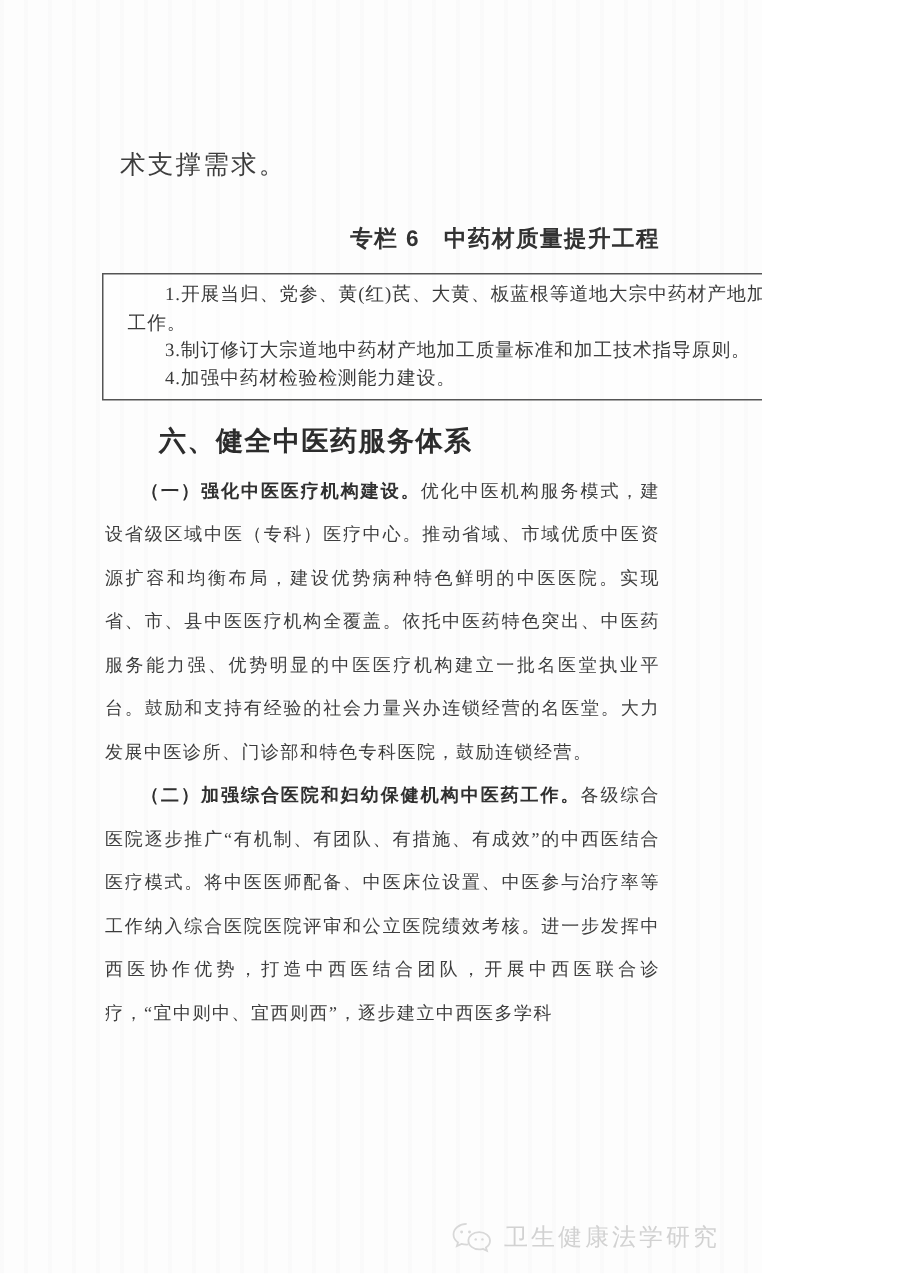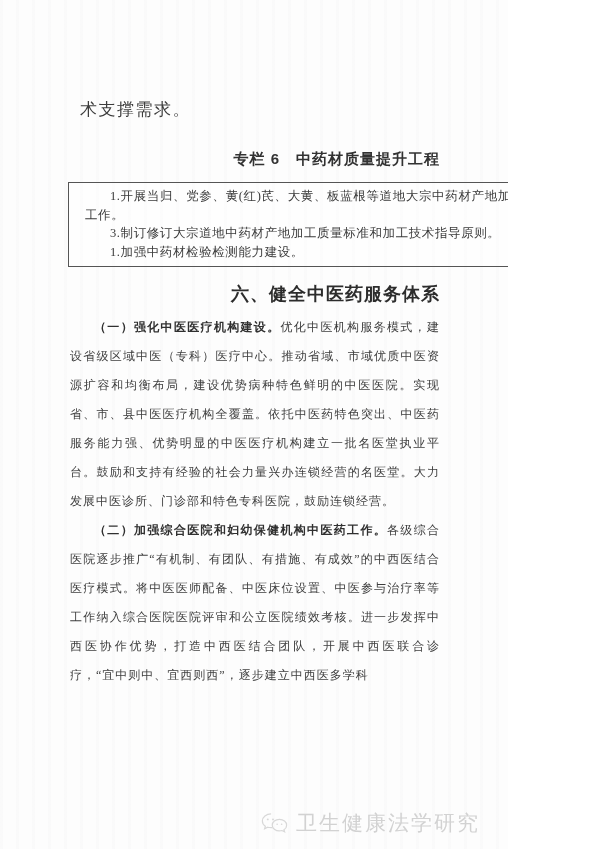--- a/index.html
+++ b/index.html
@@ -59,21 +59,20 @@
     color: #3a3a3a;
   }
   .section-heading {
     margin-top: 15px;
     font-family: "Liberation Sans", "DejaVu Sans", sans-serif;
     font-weight: 700;
     font-size: 18px;
     color: #2c2c2c;
     letter-spacing: 1px;
     text-indent: 2em;
-    text-align: right;
   }
   .paragraph {
     margin-top: 7px;
     font-size: 12px;
     line-height: 29px;
     letter-spacing: 1px;
     text-indent: 2em;
     text-align: justify;
     color: #3d3d3d;
   }
@@ -86,21 +85,21 @@
   }
   .watermark {
     position: absolute;
     right: 28px;
     bottom: 12px;
     display: flex;
     align-items: center;
     gap: 8px;
     color: #d2d2d2;
     font-family: "Liberation Sans", "DejaVu Sans", sans-serif;
-    font-size: 21px;
+    font-size: 16px;
     letter-spacing: 2px;
     user-select: none;
   }
   .watermark svg {
     display: block;
     opacity: 0.85;
   }
 </style>
 </head>
 <body>
@@ -108,21 +107,21 @@
 <div class="page">
   <div class="content">
 
     <div class="intro-line">术支撑需求。</div>
 
     <div class="box-title">专栏 6　中药材质量提升工程</div>
 
     <div class="column-box">
       <div class="box-item">1.开展当归、党参、黄(红)芪、大黄、板蓝根等道地大宗中药材产地加工工作。</div>
       <div class="box-item">3.制订修订大宗道地中药材产地加工质量标准和加工技术指导原则。</div>
-      <div class="box-item">1.加强中药材检验检测能力建设。</div>
+      <div class="box-item">4.加强中药材检验检测能力建设。</div>
     </div>
 
     <div class="section-heading">六、健全中医药服务体系</div>
 
     <div class="paragraph">
       <span class="para-lead">（一）强化中医医疗机构建设。</span><span>优化中医机构服务模式，建设省级区域中医（专科）医疗中心。推动省域、市域优质中医资源扩容和均衡布局，建设优势病种特色鲜明的中医医院。实现省、市、县中医医疗机构全覆盖。依托中医药特色突出、中医药服务能力强、优势明显的中医医疗机构建立一批名医堂执业平台。鼓励和支持有经验的社会力量兴办连锁经营的名医堂。大力发展中医诊所、门诊部和特色专科医院，鼓励连锁经营。</span>
     </div>
 
     <div class="paragraph">
       <span class="para-lead">（二）加强综合医院和妇幼保健机构中医药工作。</span><span>各级综合医院逐步推广“有机制、有团队、有措施、有成效”的中西医结合医疗模式。将中医医师配备、中医床位设置、中医参与治疗率等工作纳入综合医院医院评审和公立医院绩效考核。进一步发挥中西医协作优势，打造中西医结合团队，开展中西医联合诊疗，“宜中则中、宜西则西”，逐步建立中西医多学科</span>

